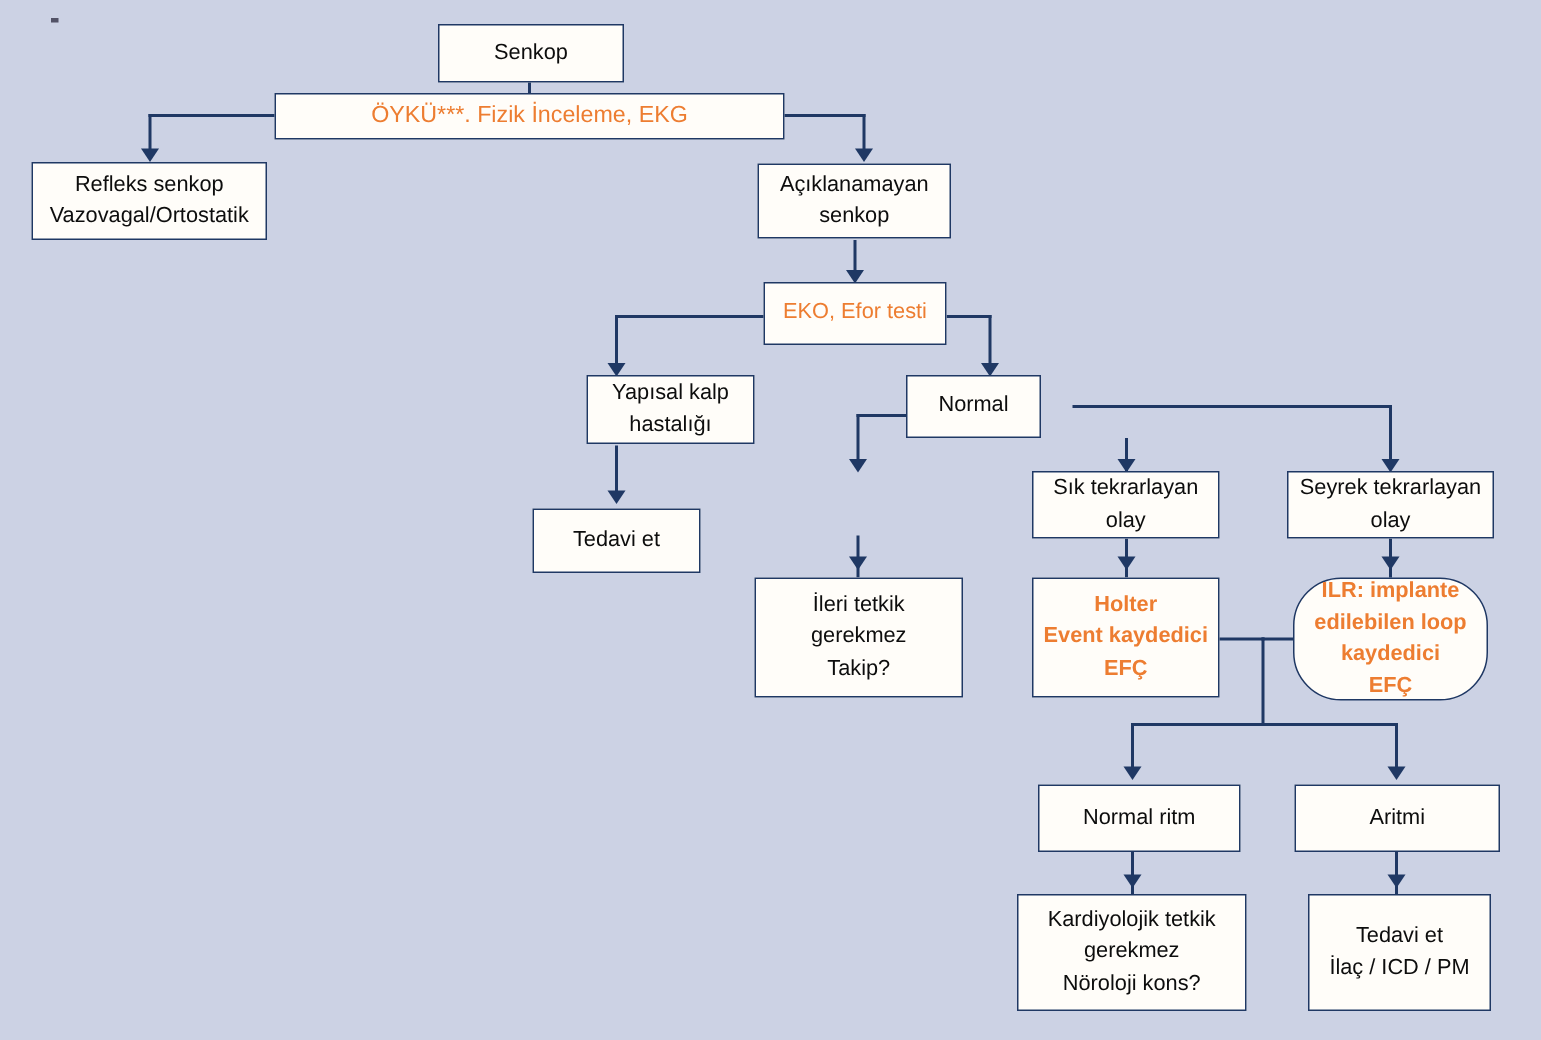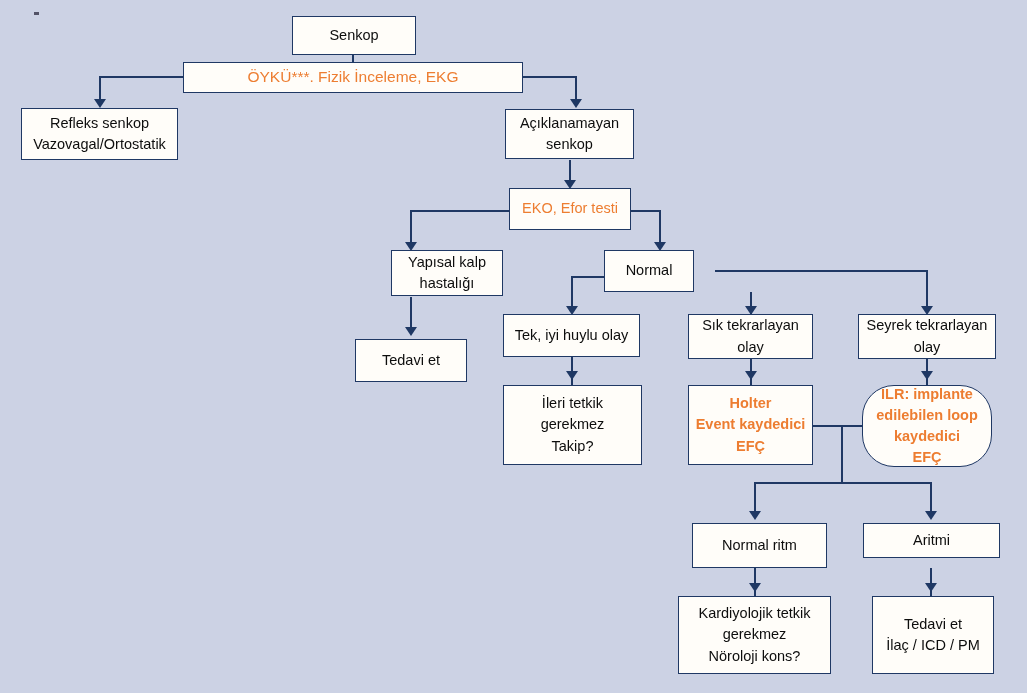--- a/index.html
+++ b/index.html
@@ -149,21 +149,20 @@
   <div class="node" style="left:505px; top:109px; width:129px; height:50px;">Açıklanamayan
 senkop</div>
 
   <div class="node" style="left:355px; top:250px; width:112px; height:46px;margin-left:36px;">Yapısal kalp
 hastalığı</div>
 
   <div class="node" style="left:355px; top:339px; width:112px; height:43px;">Tedavi et</div>
 
   <div class="node" style="left:604px; top:250px; width:90px; height:42px;">Normal</div>
 
-  <div class="node" style="left:503px; top:314px; width:137px; height:43px;">Tek, iyi huylu olay</div>
 
   <div class="node" style="left:688px; top:314px; width:125px; height:45px;">Sık tekrarlayan
 olay</div>
 
   <div class="node" style="left:858px; top:314px; width:138px; height:45px;">Seyrek tekrarlayan
 olay</div>
 
   <div class="node" style="left:503px; top:385px; width:139px; height:80px;">İleri tetkik
 gerekmez
 Takip?</div>
@@ -172,21 +171,21 @@
 Event kaydedici
 EFÇ</div>
 
   <div class="node accent-bold" style="left:862px; top:385px; width:130px; height:82px;border-radius:32px;">ILR: implante
 edilebilen loop
 kaydedici
 EFÇ</div>
 
   <div class="node" style="left:692px; top:523px; width:135px; height:45px;">Normal ritm</div>
 
-  <div class="node" style="left:863px; top:523px; width:137px; height:35px;">Aritmi</div>
+  <div class="node" style="left:863px; top:523px; width:137px; height:45px;">Aritmi</div>
 
   <div class="node" style="left:678px; top:596px; width:153px; height:78px;">Kardiyolojik tetkik
 gerekmez
 Nöroloji kons?</div>
 
   <div class="node" style="left:872px; top:596px; width:122px; height:78px;">Tedavi et
 İlaç / ICD / PM</div>
 
 </div>
 

